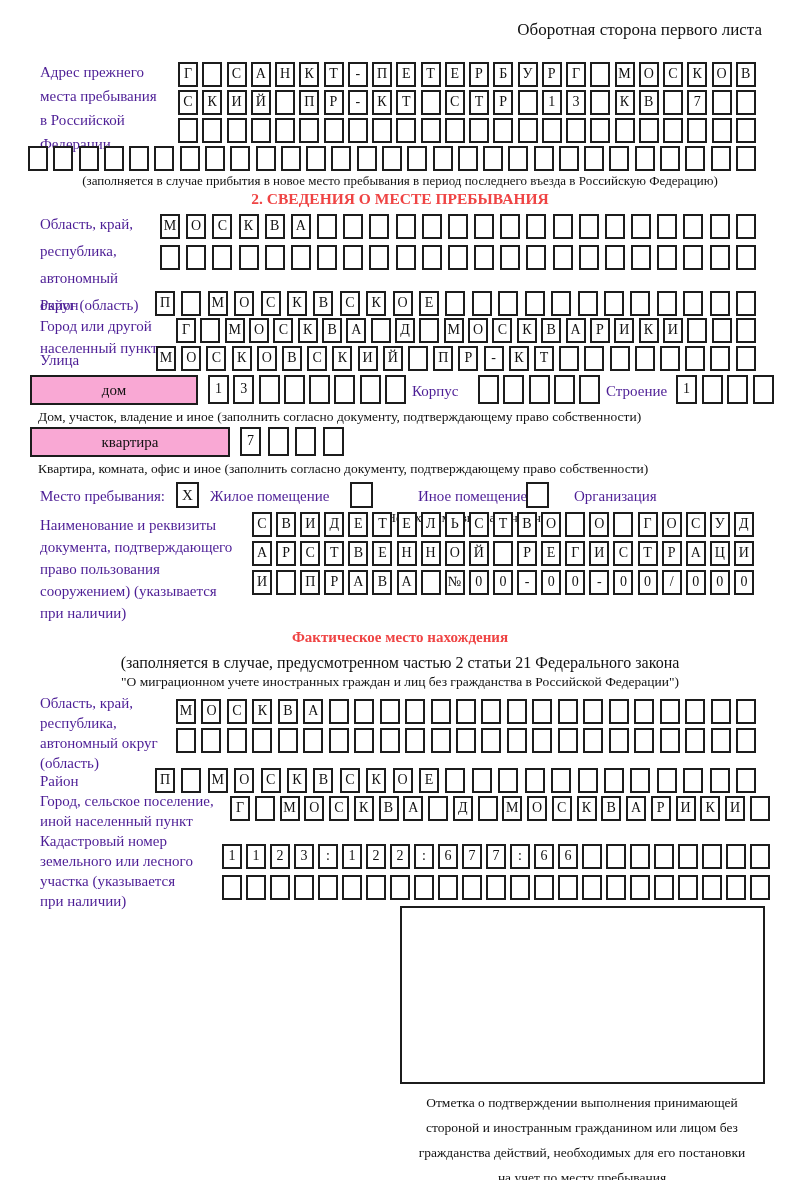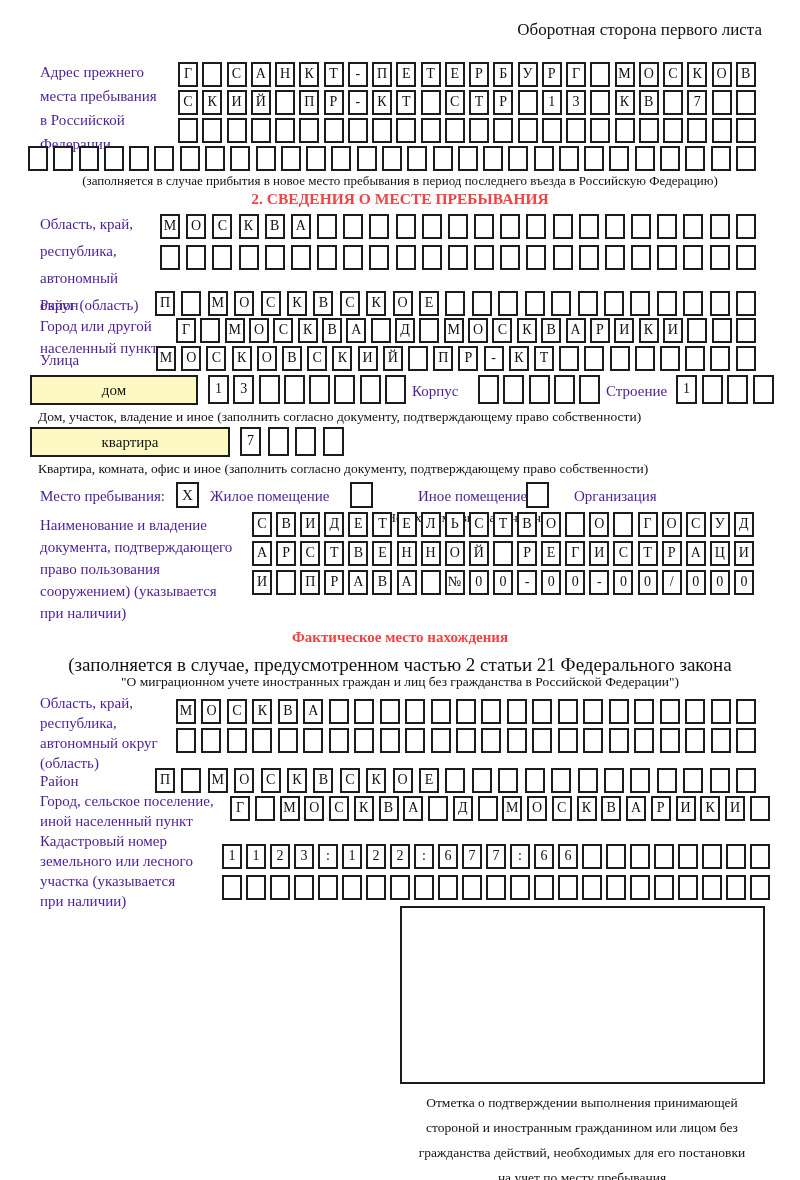--- a/index.html
+++ b/index.html
@@ -8,21 +8,21 @@
   .abs{position:absolute;}
   .lbl{position:absolute;font-size:15px;line-height:24px;color:#4c1d95;}
   .lbl span{display:block;}
   .cap{position:absolute;font-size:13px;color:#111;}
   .title{position:absolute;width:800px;text-align:center;font-weight:bold;font-size:15.5px;color:#ef4444;}
   .cellrow{position:absolute;display:flex;justify-content:space-between;}
   .cell{box-sizing:border-box;flex:0 0 auto;width:20px;height:25px;border:2px solid #1c1c1c;
         font-size:14px;line-height:20px;text-align:center;background:#fff;}
   .tall .cell{width:21px;height:29px;line-height:24px;}
   .widebox{position:absolute;box-sizing:border-box;border:2px solid #1c1c1c;display:flex;
-           align-items:center;justify-content:center;font-size:15px;background:#fef9c3;}
+           align-items:center;justify-content:center;font-size:15px;background:#f9a8d4;}
   .checkbox{position:absolute;box-sizing:border-box;width:23px;height:26px;border:2px solid #1c1c1c;
             display:flex;align-items:center;justify-content:center;font-size:15px;background:#fff;}
   .stampbox{position:absolute;box-sizing:border-box;border:2px solid #1c1c1c;background:#fff;}
   .center{text-align:center;}
 </style>
 </head>
 <body>
 
 <div class="page">
 
@@ -330,21 +330,21 @@
   <div class="lbl" style="left:40px;top:484px;">Место пребывания:</div>
   <div class="checkbox" style="left:176px;top:482px;">X</div>
   <div class="lbl" style="left:210px;top:484px;">Жилое помещение</div>
   <div class="checkbox" style="left:350px;top:482px;"></div>
   <div class="lbl" style="left:386px;top:484px;margin-left:32px;">Иное помещение</div>
   <div class="checkbox" style="left:526px;top:482px;"></div>
   <div class="lbl" style="left:574px;top:484px;">Организация</div>
   <div class="cap center" style="left:170px;top:510px;width:600px;font-size:13.5px;">(Необходимо выбрать нужное)</div>
 
   <div class="lbl" style="left:40px;top:514px;width:210px;line-height:22px;">
-    <span>Наименование и владение</span>
+    <span>Наименование и реквизиты</span>
     <span>документа, подтверждающего</span>
     <span>право пользования</span>
     <span>сооружением) (указывается</span>
     <span>при наличии)</span>
   </div>
   <div class="cellrow" style="left:252px;top:512px;width:502px;">
       <div class="cell">С</div>
       <div class="cell">В</div>
       <div class="cell">И</div>
       <div class="cell">Д</div>
@@ -407,21 +407,21 @@
       <div class="cell">-</div>
       <div class="cell">0</div>
       <div class="cell">0</div>
       <div class="cell">/</div>
       <div class="cell">0</div>
       <div class="cell">0</div>
       <div class="cell">0</div>
     </div>
 
   <div class="title" style="top:629px;font-size:15px;">Фактическое место нахождения</div>
-  <div class="cap center" style="left:0;top:654px;width:800px;font-size:19px;">(заполняется в случае, предусмотренном частью 2 статьи 21 Федерального закона</div>
+  <div class="cap center" style="left:0;top:654px;width:800px;font-size:16px;">(заполняется в случае, предусмотренном частью 2 статьи 21 Федерального закона</div>
   <div class="cap center" style="left:0;top:674px;width:800px;font-size:13.5px;">"О миграционном учете иностранных граждан и лиц без гражданства в Российской Федерации")</div>
 
   <div class="lbl" style="left:40px;top:693px;width:160px;line-height:20px;">
     <span>Область, край,</span>
     <span>республика,</span>
     <span>автономный округ</span>
     <span>(область)</span>
   </div>
   <div class="cellrow" style="left:176px;top:699px;width:580px;">
       <div class="cell">М</div>

